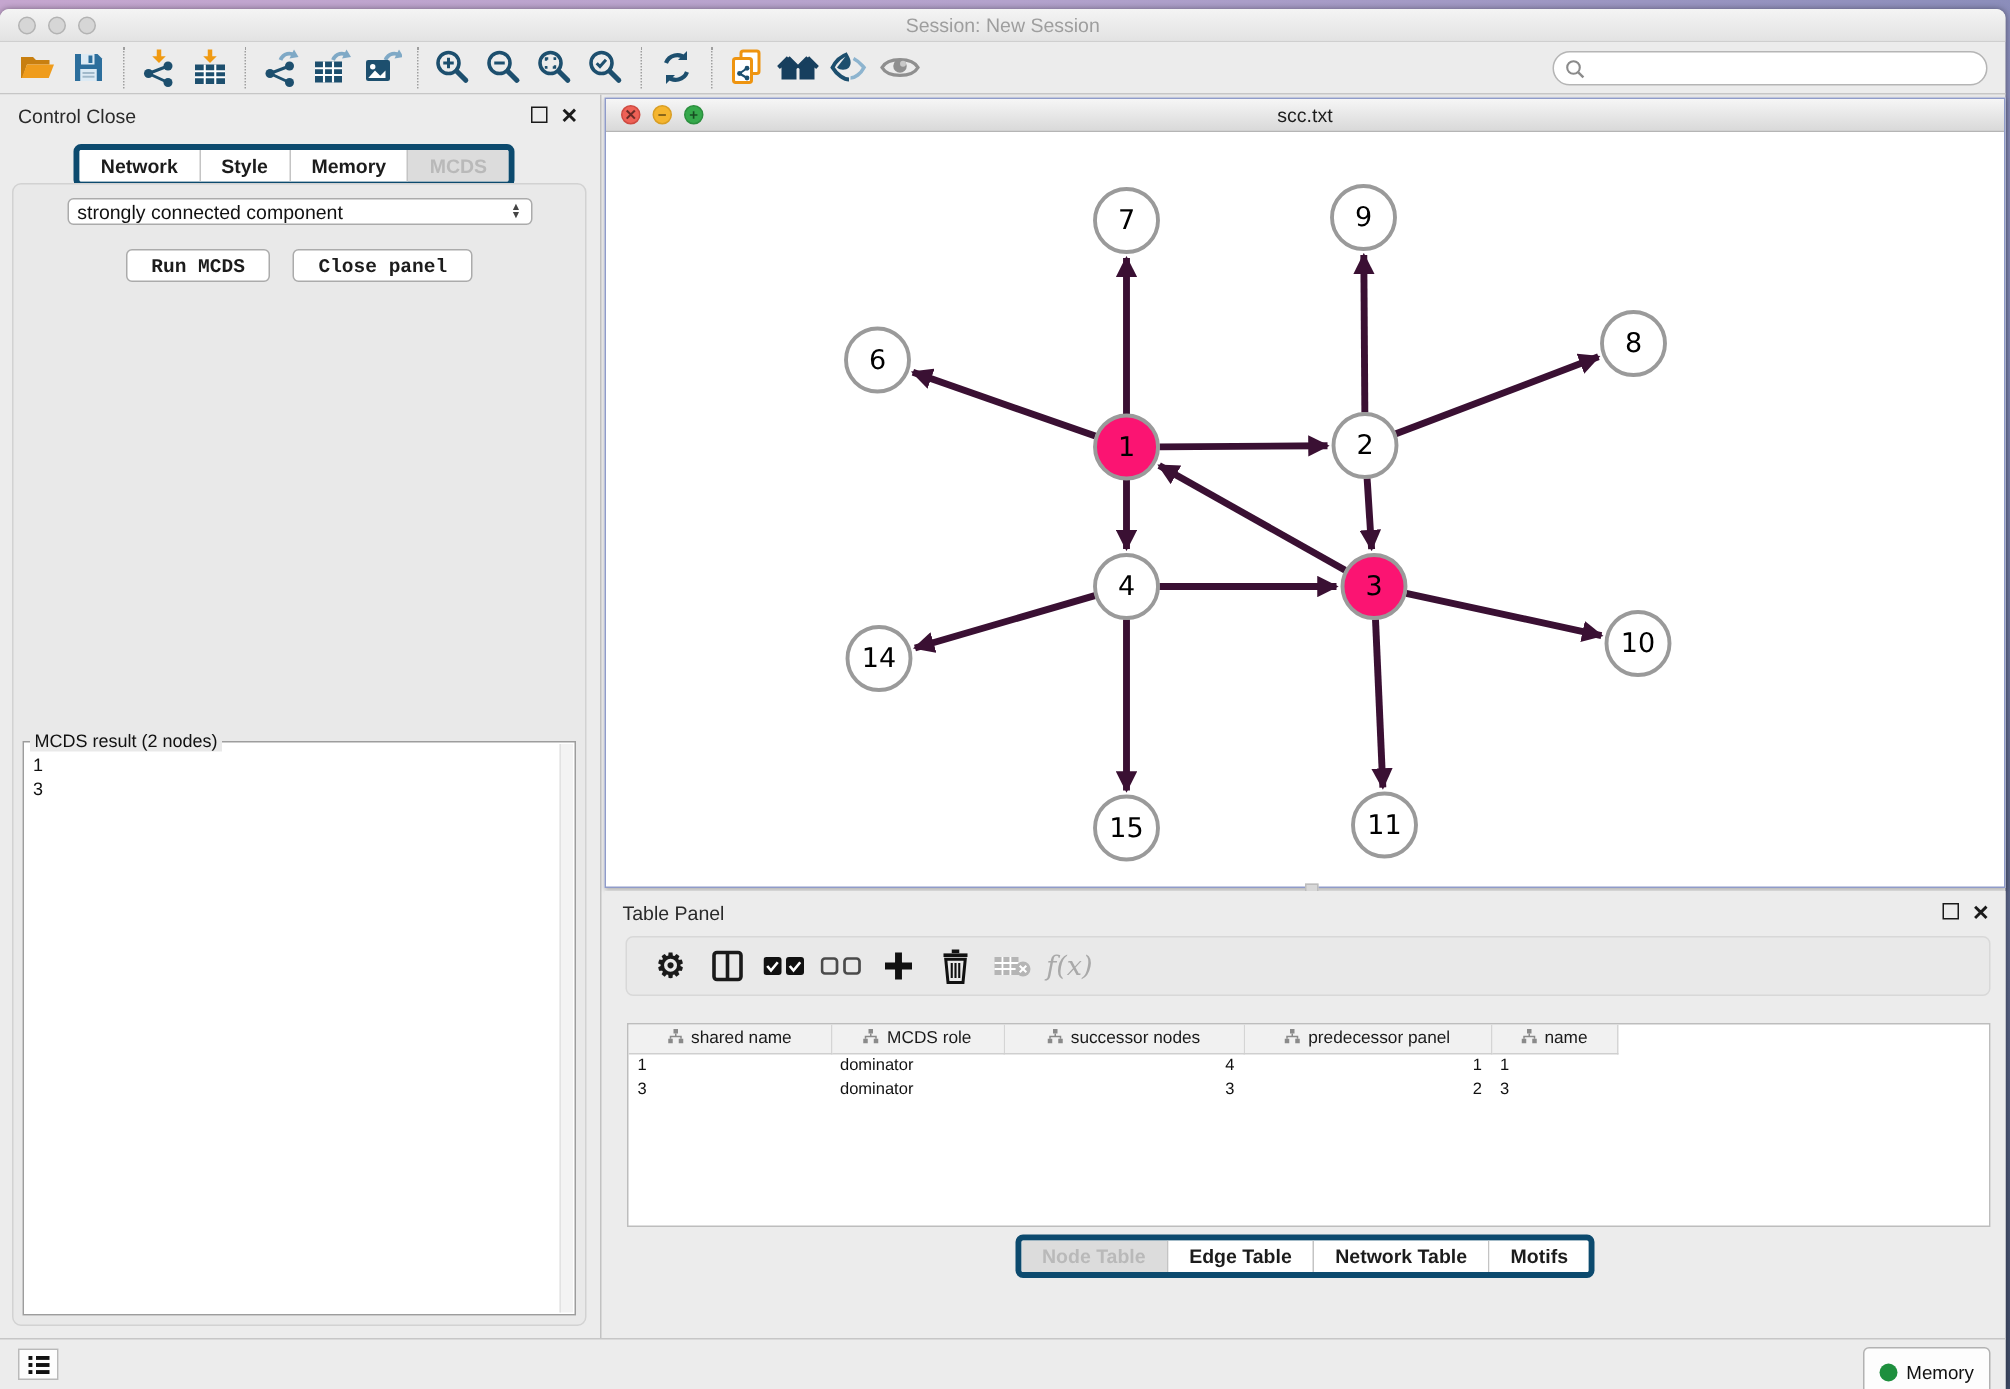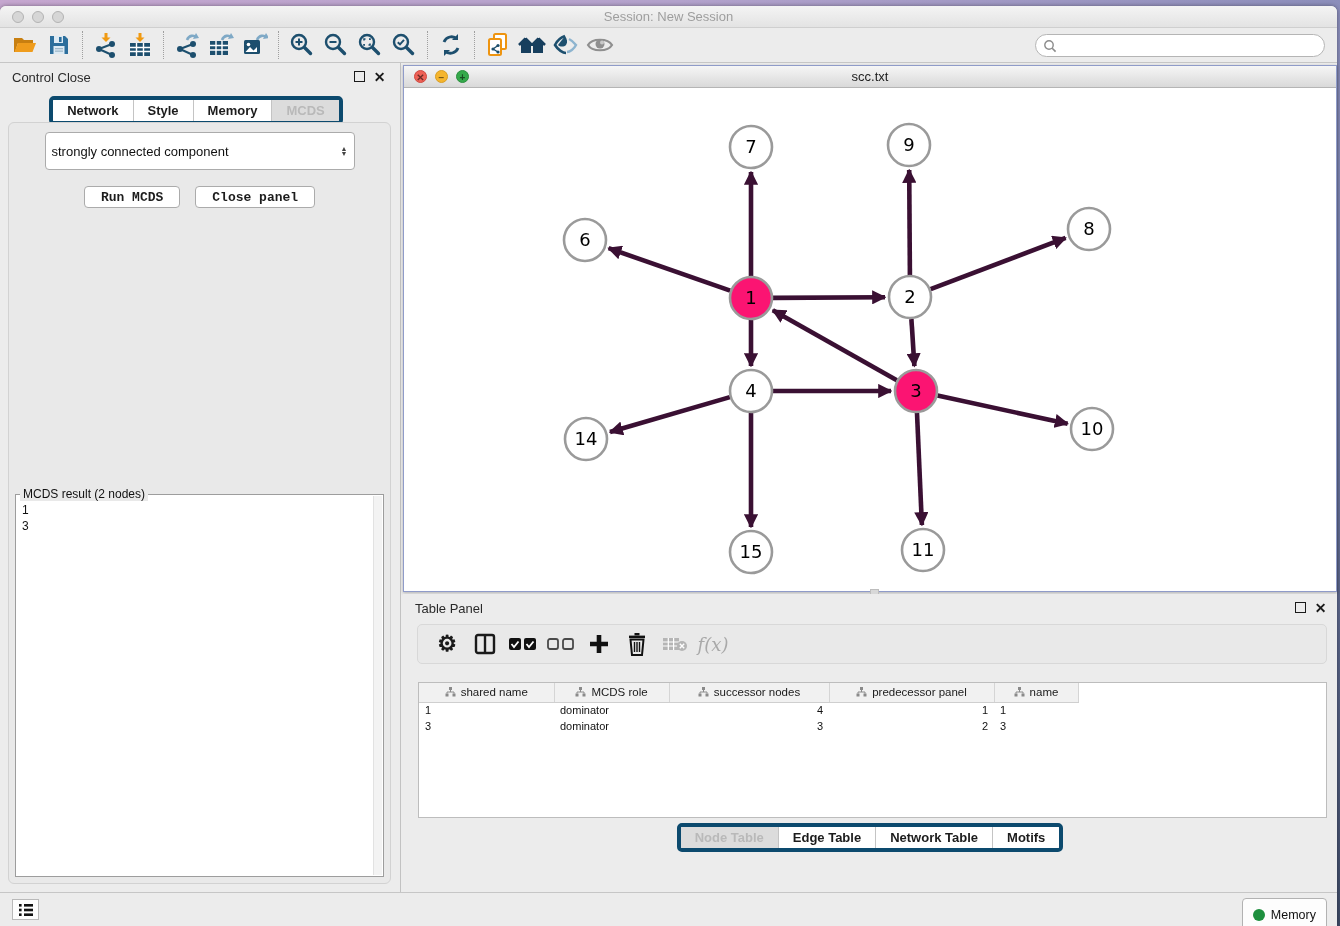--- a/index.html
+++ b/index.html
@@ -37,21 +37,21 @@
   .float-glyph { border:1.6px solid #1a1a1a; width:11px; height:11px; display:inline-block; }
   .tabs-row { position:absolute; top:33px; left:0; right:8px; display:flex; justify-content:center; }
   .tabgroup { display:flex; border:4px solid #0c4a6e; border-radius:5px; overflow:hidden; background:#fff; }
   .tab { padding:3px 14px; font-size:13px; font-weight:bold; color:#1c1c1c; background:#fff;
     border-right:1px solid #c4c4c4; }
   .tab:last-child { border-right:none; }
   .tab.sel { background:#dcdcdc; color:#b9b9b9; }
   .cp-card { position:absolute; left:8px; right:9px; top:59px; bottom:8px;
     background:#e9e9e9; border:1px solid #d2d2d2; border-radius:6px; }
   .opt-label { text-align:center; margin-top:18px; font-size:13px; font-weight:bold; color:#1c1c1c;}
-  .selectbox { margin:9px auto 16px; width:310px; height:38px; background:#fff; border:1px solid #ababab;
+  .selectbox { margin:9px auto 16px; width:310px; height:18px; background:#fff; border:1px solid #ababab;
     border-radius:4px; display:flex; align-items:center; padding:0 6px; font-size:13px; color:#111;}
   .selectbox .spin { margin-left:auto; display:flex; flex-direction:column; font-size:7px; line-height:5px; color:#444;}
   .btn-row { display:flex; justify-content:center; gap:15px; margin-top:13px; }
   .pbtn { background:#fff; border:1px solid #ababab; border-radius:4px; height:22px; padding:0 16px;
     font-size:13px; font-weight:bold; color:#1c1c1c; font-family:Liberation Mono, monospace;}
   .mcds-box { position:absolute; left:6px; right:6px; top:371px; bottom:6px;
     border:1px solid #9d9d9d; background:#fff; }
   .mcds-legend { position:absolute; top:-8px; left:4px; background:#e9e9e9; padding:0 3px;
     font-size:12px; color:#111; }
   .mcds-text { position:absolute; inset:7px 11px 2px 6px; font-size:12px; color:#111;

